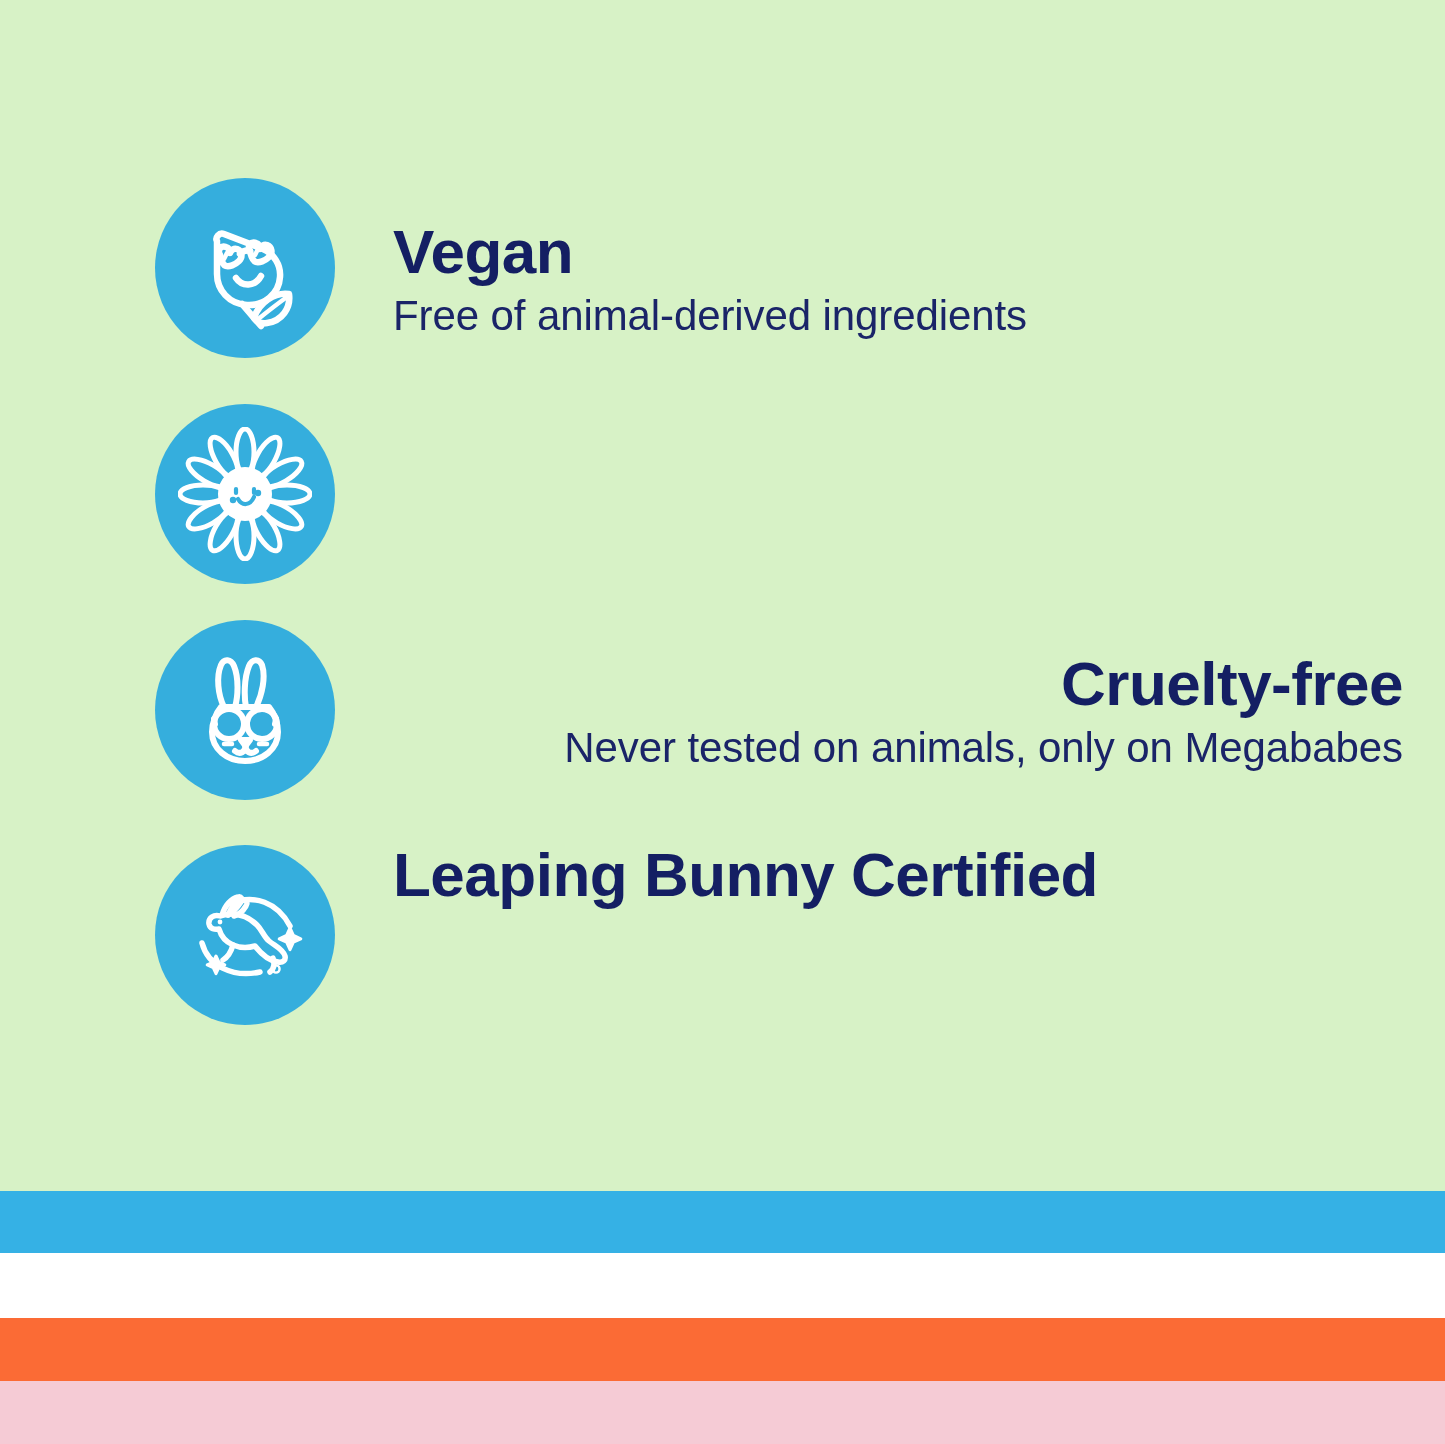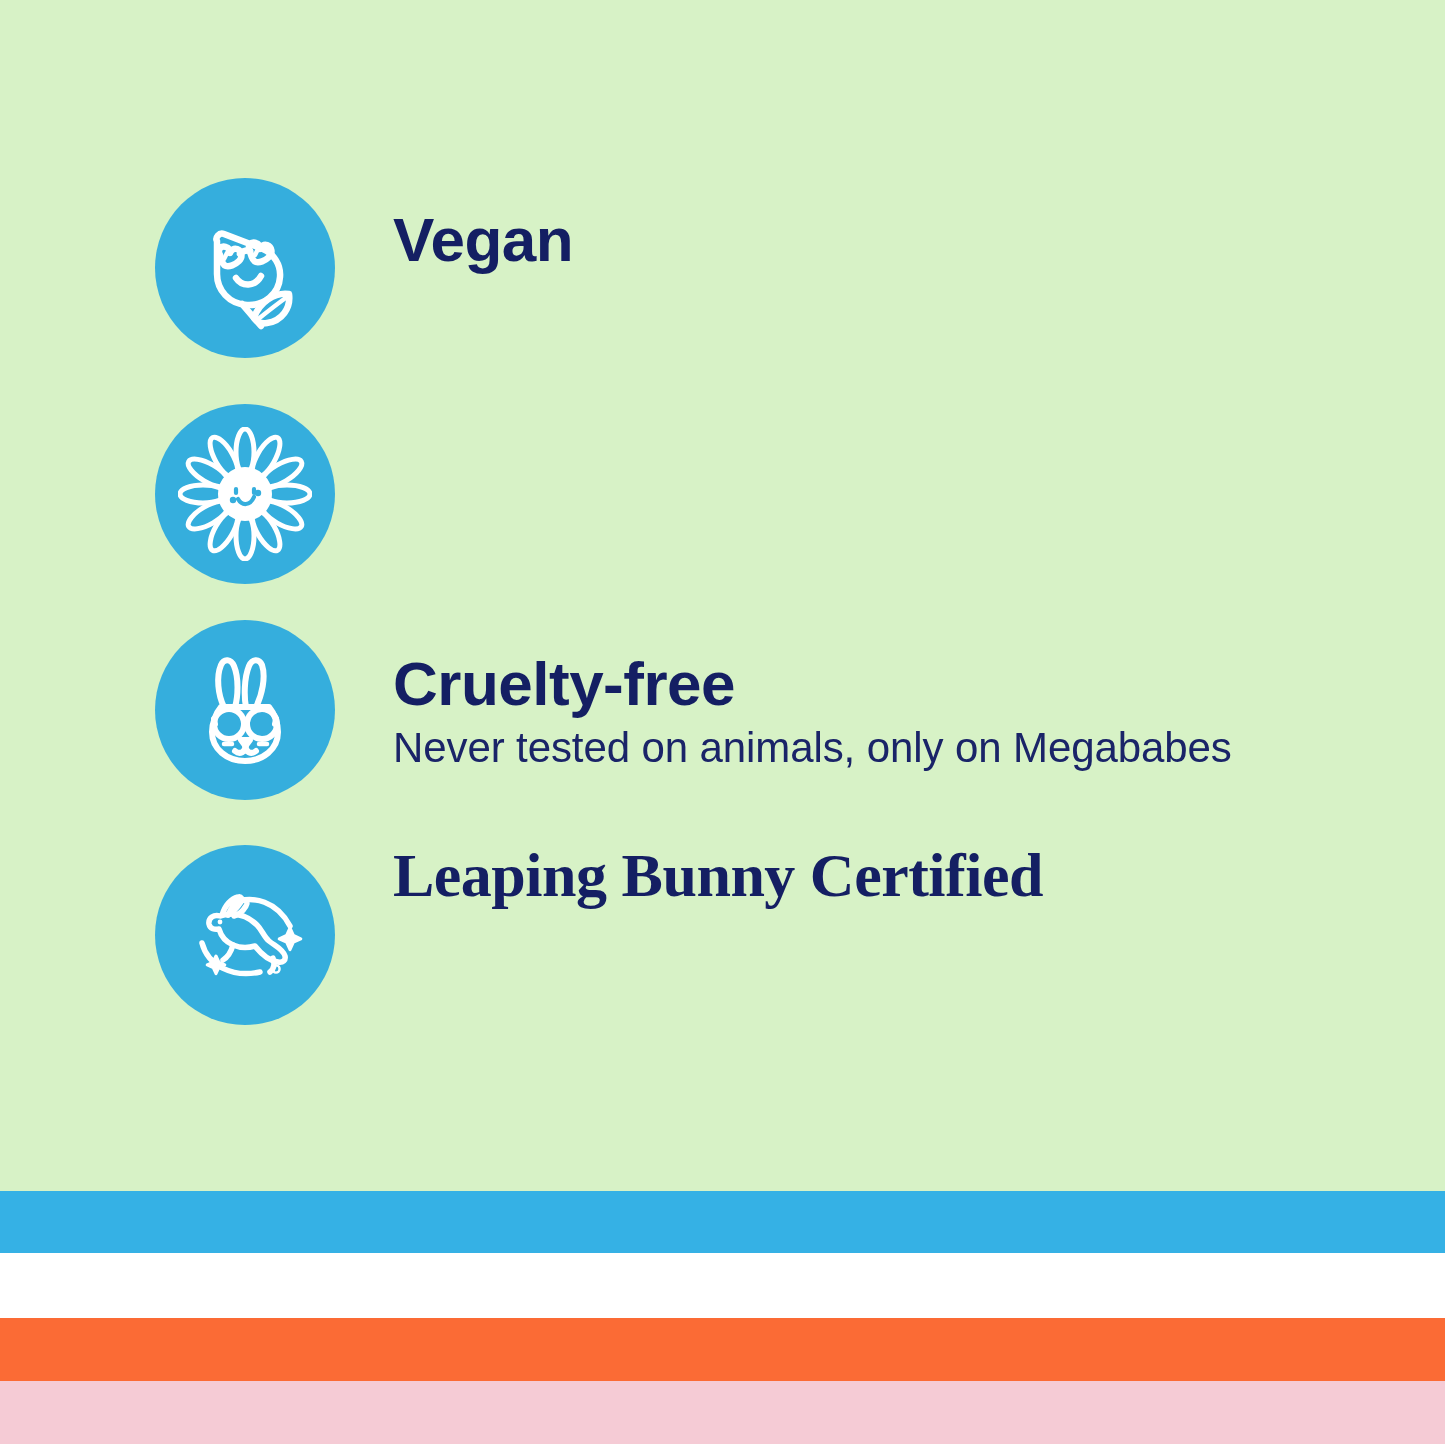--- a/index.html
+++ b/index.html
@@ -64,30 +64,30 @@
     color: #1a2468;
     font-size: 42px;
     line-height: 1.33;
     letter-spacing: -0.1px;
     margin: 0;
     padding-top: 4px;
   }
 
   
   #row-vegan        { top: 178px; }
-  #row-vegan .benefit-text        { top: 30px; }
+  #row-vegan .benefit-text        { top: 42px; }
 
   #row-clean        { top: 404px; }
   #row-clean .benefit-text        { top: -6px; }
 
   #row-cruelty      { top: 620px; }
-  #row-cruelty .benefit-text      { top: 32px; }
+  #row-cruelty .benefit-text      { top: 32px; text-align: right; }
 
   #row-leaping      { top: 845px; }
-  #row-leaping .benefit-text      { top: -2px; font-family: Liberation Serif, serif; }
+  #row-leaping .benefit-text      { top: -2px; }
 
   
   .band {
     position: absolute;
     left: 0;
     width: 1445px;
   }
   #band-blue   { top: 1191px; height: 62px;  background: #35b1e5; }
   #band-white  { top: 1253px; height: 65px;  background: #ffffff; }
   #band-orange { top: 1318px; height: 63px;  background: #fb6b35; }
@@ -124,20 +124,21 @@
 
           <path d="M63 102 L82 124"></path>
 
           <path d="M75 116 C80 100 96 90 110 92 C112 106 103 119 88 121
                    C83 122 78 120 75 116 Z"></path>
           <path d="M78 118 C88 110 98 102 108 95" stroke-width="4.5"></path>
         </svg>
       </div>
       <div class="benefit-text">
         <p class="benefit-title">Vegan</p>
+        <p class="benefit-desc">Free of animal-derived ingredients</p>
       </div>
     </div>
 
     <div class="benefit-row" id="row-clean">
       <div class="benefit-icon">
         <svg width="134" height="134" viewBox="0 0 134 134" fill="none" stroke="#ffffff" stroke-width="5" stroke-linecap="round" stroke-linejoin="round">
           <g id="petals">
             <g transform="translate(67,67)">
               <ellipse cx="0" cy="-42" rx="9" ry="23" transform="rotate(0)"></ellipse>
               <ellipse cx="0" cy="-42" rx="9" ry="23" transform="rotate(30)"></ellipse>

